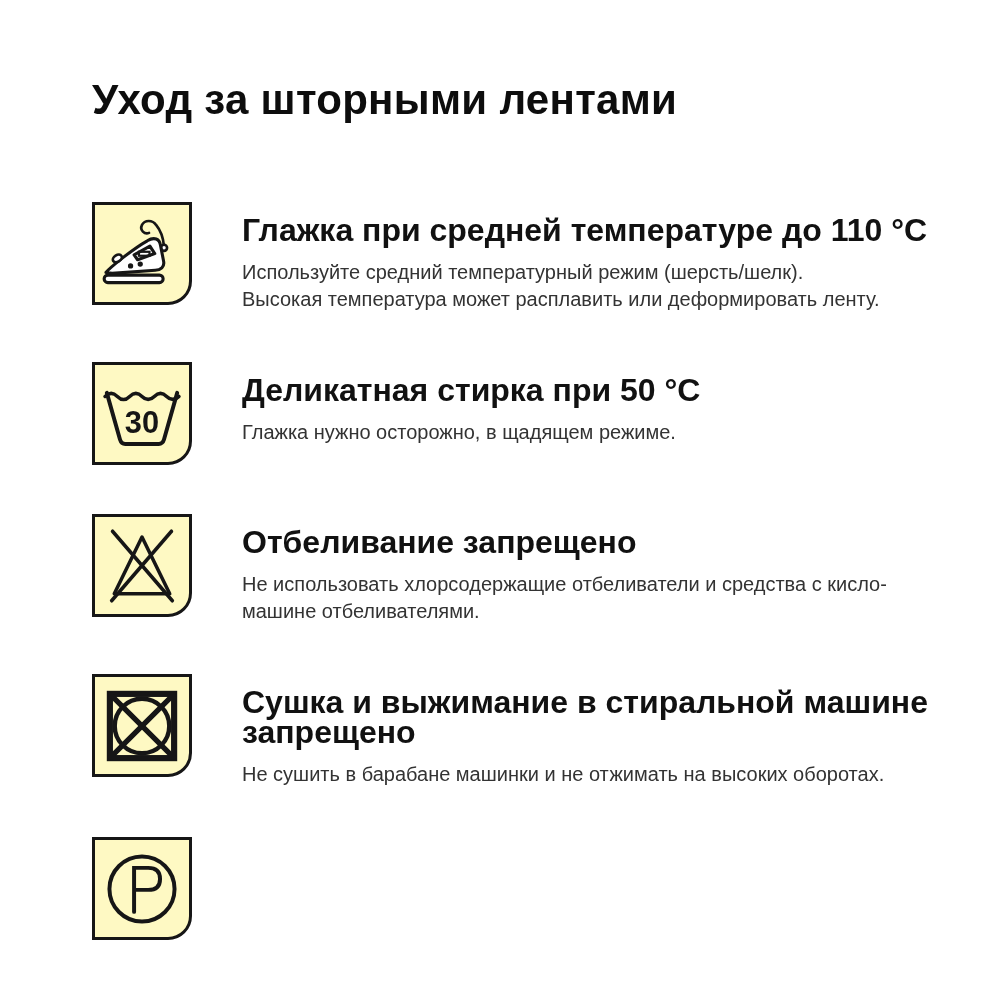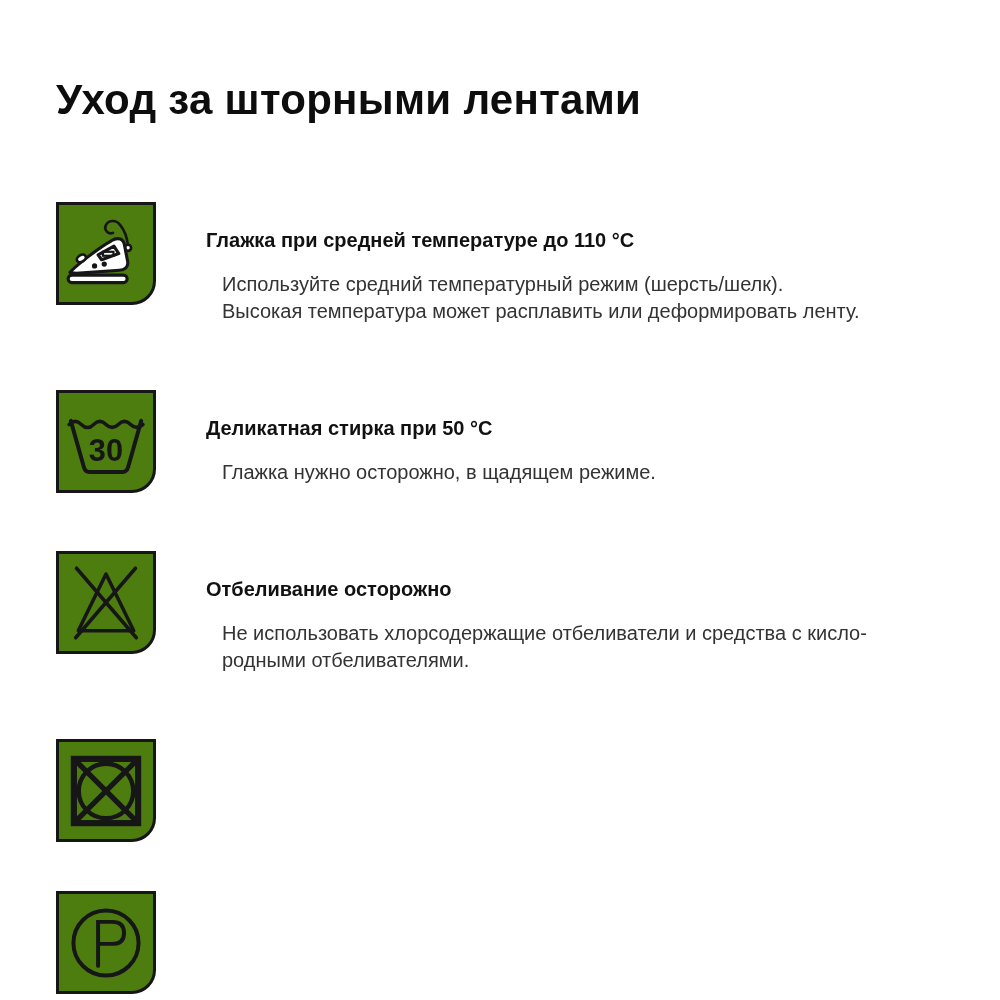--- a/index.html
+++ b/index.html
@@ -11,21 +11,21 @@
     width: 1000px;
     height: 1000px;
     font-family: "Liberation Sans", "DejaVu Sans", sans-serif;
     color: #111;
     overflow: hidden;
   }
   .page {
     box-sizing: border-box;
     width: 1000px;
     height: 1000px;
-    padding: 76px 40px 0 56px;
+    padding: 76px 40px 0 92px;
   }
   .page-title {
     font-size: 42px;
     line-height: 48px;
     font-weight: 700;
     color: #0d0d0d;
     margin: 0 0 78px 0;
     letter-spacing: 0.3px;
   }
   .care-section {
@@ -37,43 +37,43 @@
   .icon-frame {
     box-sizing: border-box;
     flex: 0 0 100px;
     width: 100px;
     height: 103px;
     border: 3px solid #161616;
     border-bottom-right-radius: 24px;
     display: flex;
     align-items: center;
     justify-content: center;
-    background: #4d7c0f;
+    background: #fef9c3;
   }
   .icon-frame svg {
     display: block;
   }
   .section-text {
     padding-top: 8px;
     flex: 1 1 auto;
     min-width: 0;
   }
   .section-heading {
-    font-size: 20px;
+    font-size: 32px;
     line-height: 30px;
     font-weight: 700;
     color: #111;
-    margin: 15px 0 14px 0;
+    margin: 5px 0 14px 0;
   }
   .section-body {
     font-size: 20px;
     line-height: 27px;
     font-weight: 400;
     color: #333;
-    margin: 16px;
+    margin: 0;
     white-space: pre-line;
   }
   .stroke {
     fill: none;
     stroke: #161616;
     stroke-linecap: round;
   }
   .fillwhite { fill: #ffffff; }
   .wash-temp-text {
     font-family: "Liberation Sans", "DejaVu Sans", sans-serif;
@@ -126,34 +126,38 @@
 
   <div class="care-section">
     <div class="icon-frame">
       <svg width="88" height="88" viewBox="0 0 100 100" aria-hidden="true">
         <path class="stroke" stroke-width="4" stroke-linejoin="round" d="M 50 17 L 81.5 81.5 L 18.5 81.5 Z"></path>
         <path class="stroke" stroke-width="4" d="M 16.5 10.5 L 84.5 89.5"></path>
         <path class="stroke" stroke-width="4" d="M 83.5 10.5 L 15.5 89.5"></path>
       </svg>
     </div>
     <div class="section-text">
-      <h2 class="section-heading">Отбеливание осторожно</h2>
+      <h2 class="section-heading">Отбеливание запрещено</h2>
       <p class="section-body">Не использовать хлорсодержащие отбеливатели и средства с кисло-
-родными отбеливателями.</p>
+машине отбеливателями.</p>
     </div>
   </div>
 
   <div class="care-section">
     <div class="icon-frame">
       <svg width="88" height="88" viewBox="0 0 100 100" aria-hidden="true">
         <rect class="stroke" stroke-width="7" x="13.5" y="13.5" width="73" height="73"></rect>
         <circle class="stroke" stroke-width="5" cx="50" cy="50" r="31"></circle>
         <path class="stroke" stroke-width="6" stroke-linecap="butt" d="M 14.5 14.5 L 85.5 85.5"></path>
         <path class="stroke" stroke-width="6" stroke-linecap="butt" d="M 85.5 14.5 L 14.5 85.5"></path>
       </svg>
+    </div>
+    <div class="section-text">
+      <h2 class="section-heading">Сушка и выжимание в стиральной машине запрещено</h2>
+      <p class="section-body">Не сушить в барабане машинки и не отжимать на высоких оборотах.</p>
     </div>
   </div>
 
   <div class="care-section">
     <div class="icon-frame">
       <svg width="88" height="88" viewBox="0 0 100 100" aria-hidden="true">
         <circle class="stroke" stroke-width="4.5" cx="50" cy="50" r="37"></circle>
         <path class="stroke" stroke-width="4.5" stroke-linecap="butt" d="M 41 76 L 41 26 L 57 26 C 66.5 26 70.5 31 70.5 38.5 C 70.5 46 66.5 51 57 51 L 41 51"></path>
       </svg>
     </div>

